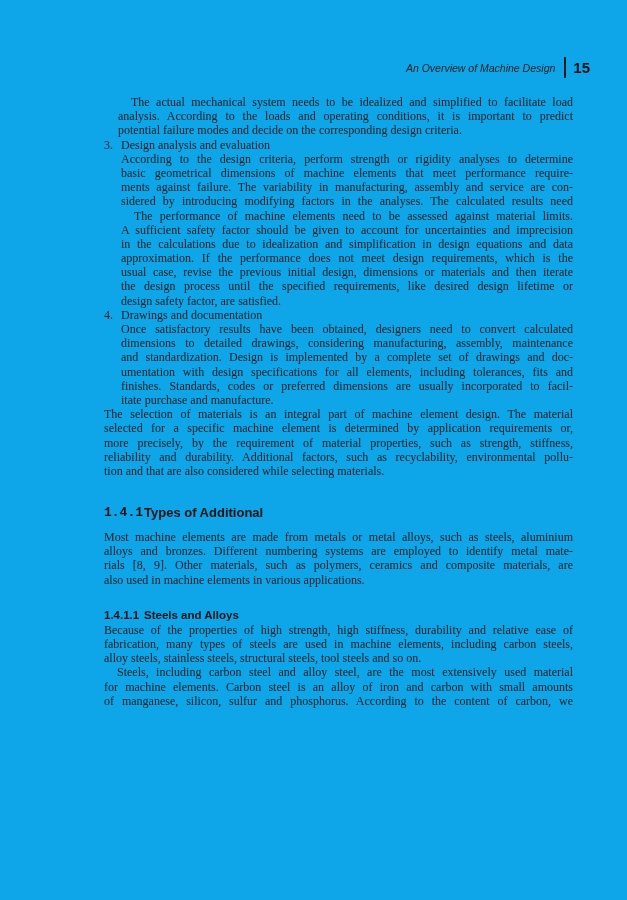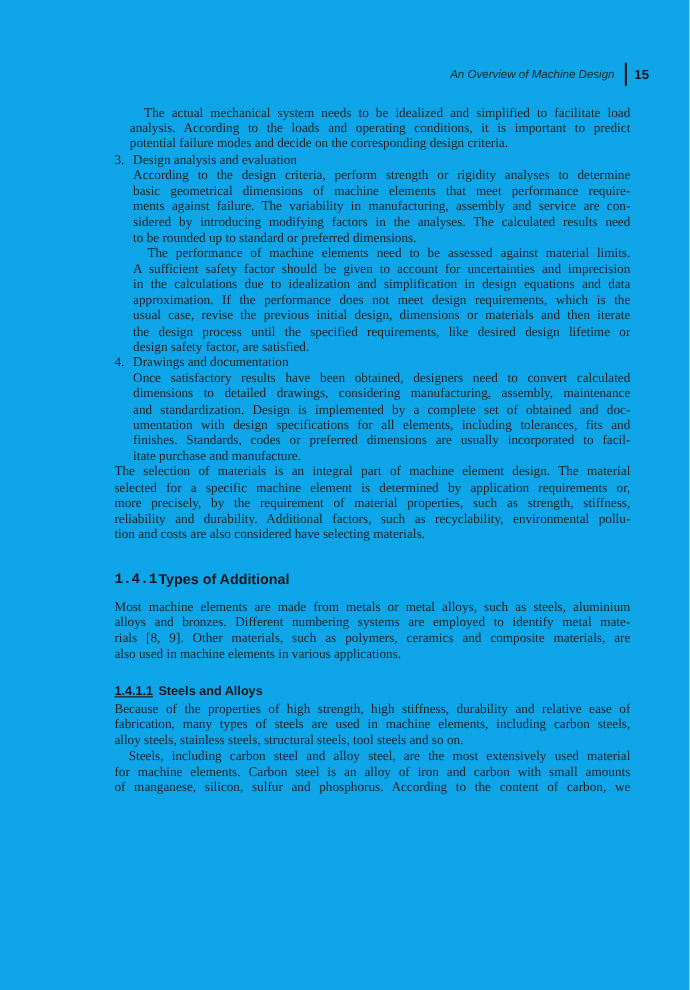--- a/index.html
+++ b/index.html
@@ -16,21 +16,21 @@
   .running-head {
     position: absolute;
     top: 57px;
     right: 37px;
     display: flex;
     align-items: center;
     font-family: "Liberation Sans", "DejaVu Sans", sans-serif;
   }
   .rh-title { font-style: italic; font-size: 10.5px; color: #232323; }
   .rh-sep { width: 2px; height: 21px; background: #1a1a1a; margin: 0 7px 0 9px; }
-  .rh-num { font-weight: bold; font-size: 12px; color: #111; }
+  .rh-num { font-weight: bold; font-size: 15px; color: #111; }
 
   
   .content {
     position: absolute;
     left: 104px;
     top: 95px;
     width: 469px;
     font-size: 12px;
     line-height: 14.2px;
   }
@@ -49,21 +49,21 @@
     font-family: "Liberation Sans", "DejaVu Sans", sans-serif;
     font-weight: bold;
     color: #141414;
     display: flex;
   }
   .sec   { margin: 52px 0 21px 0; font-size: 17.5px; line-height: 21px; }
   .sec-num { width: 39px; flex: none; }
   .sub   { margin: 27px 0 9px 0; font-size: 13px; line-height: 16px; }
   .sub-num { width: 40px; flex: none; font-family: Liberation Mono, monospace; }
   .subsub { margin: 21px 0 0 0; font-size: 11.5px; line-height: 15px; }
-  .subsub-num { width: 40px; flex: none; text-decoration: underline; }
+  .subsub-num { width: 40px; flex: none; }
 </style>
 </head>
 <body>
 
 <div class="page">
 
   <div class="running-head">
     <span class="rh-title">An Overview of Machine Design</span>
     <span class="rh-sep"></span>
     <span class="rh-num">15</span>
@@ -80,54 +80,53 @@
     <div class="list-item">
       <div class="li-head">
         <span class="li-num">3.</span>
         <span>Design analysis and evaluation</span>
       </div>
       <div class="para">
           <div class="line jl">According to the design criteria, perform strength or rigidity analyses to determine</div>
           <div class="line jl">basic geometrical dimensions of machine elements that meet performance require-</div>
           <div class="line jl">ments against failure. The variability in manufacturing, assembly and service are con-</div>
           <div class="line jl">sidered by introducing modifying factors in the analyses. The calculated results need</div>
-          <div class="line">to be rounded up to standard or preferred dimensions.</div>
         </div>
       <div class="para">
           <div class="line jl fli">The performance of machine elements need to be assessed against material limits.</div>
           <div class="line jl">A sufficient safety factor should be given to account for uncertainties and imprecision</div>
           <div class="line jl">in the calculations due to idealization and simplification in design equations and data</div>
           <div class="line jl">approximation. If the performance does not meet design requirements, which is the</div>
           <div class="line jl">usual case, revise the previous initial design, dimensions or materials and then iterate</div>
           <div class="line jl">the design process until the specified requirements, like desired design lifetime or</div>
           <div class="line">design safety factor, are satisfied.</div>
         </div>
     </div>
 
     <div class="list-item">
       <div class="li-head">
         <span class="li-num">4.</span>
         <span>Drawings and documentation</span>
       </div>
       <div class="para">
           <div class="line jl">Once satisfactory results have been obtained, designers need to convert calculated</div>
           <div class="line jl">dimensions to detailed drawings, considering manufacturing, assembly, maintenance</div>
-          <div class="line jl">and standardization. Design is implemented by a complete set of obtained and doc-</div>
+          <div class="line jl">and standardization. Design is implemented by a complete set of drawings and doc-</div>
           <div class="line jl">umentation with design specifications for all elements, including tolerances, fits and</div>
           <div class="line jl">finishes. Standards, codes or preferred dimensions are usually incorporated to facil-</div>
           <div class="line">itate purchase and manufacture.</div>
         </div>
     </div>
 
     <div class="para">
         <div class="line jl">The selection of materials is an integral part of machine element design. The material</div>
         <div class="line jl">selected for a specific machine element is determined by application requirements or,</div>
         <div class="line jl">more precisely, by the requirement of material properties, such as strength, stiffness,</div>
         <div class="line jl">reliability and durability. Additional factors, such as recyclability, environmental pollu-</div>
-        <div class="line">tion and costs are also considered have selecting materials.</div>
+        <div class="line">tion and that are also considered while selecting materials.</div>
       </div>
 
     <div class="sub">
       <span class="sub-num">1.4.1</span>
       <span>Types of Additional</span>
     </div>
     <div class="para">
         <div class="line jl">Most machine elements are made from metals or metal alloys, such as steels, aluminium</div>
         <div class="line jl">alloys and bronzes. Different numbering systems are employed to identify metal mate-</div>
         <div class="line jl">rials [8, 9]. Other materials, such as polymers, ceramics and composite materials, are</div>

